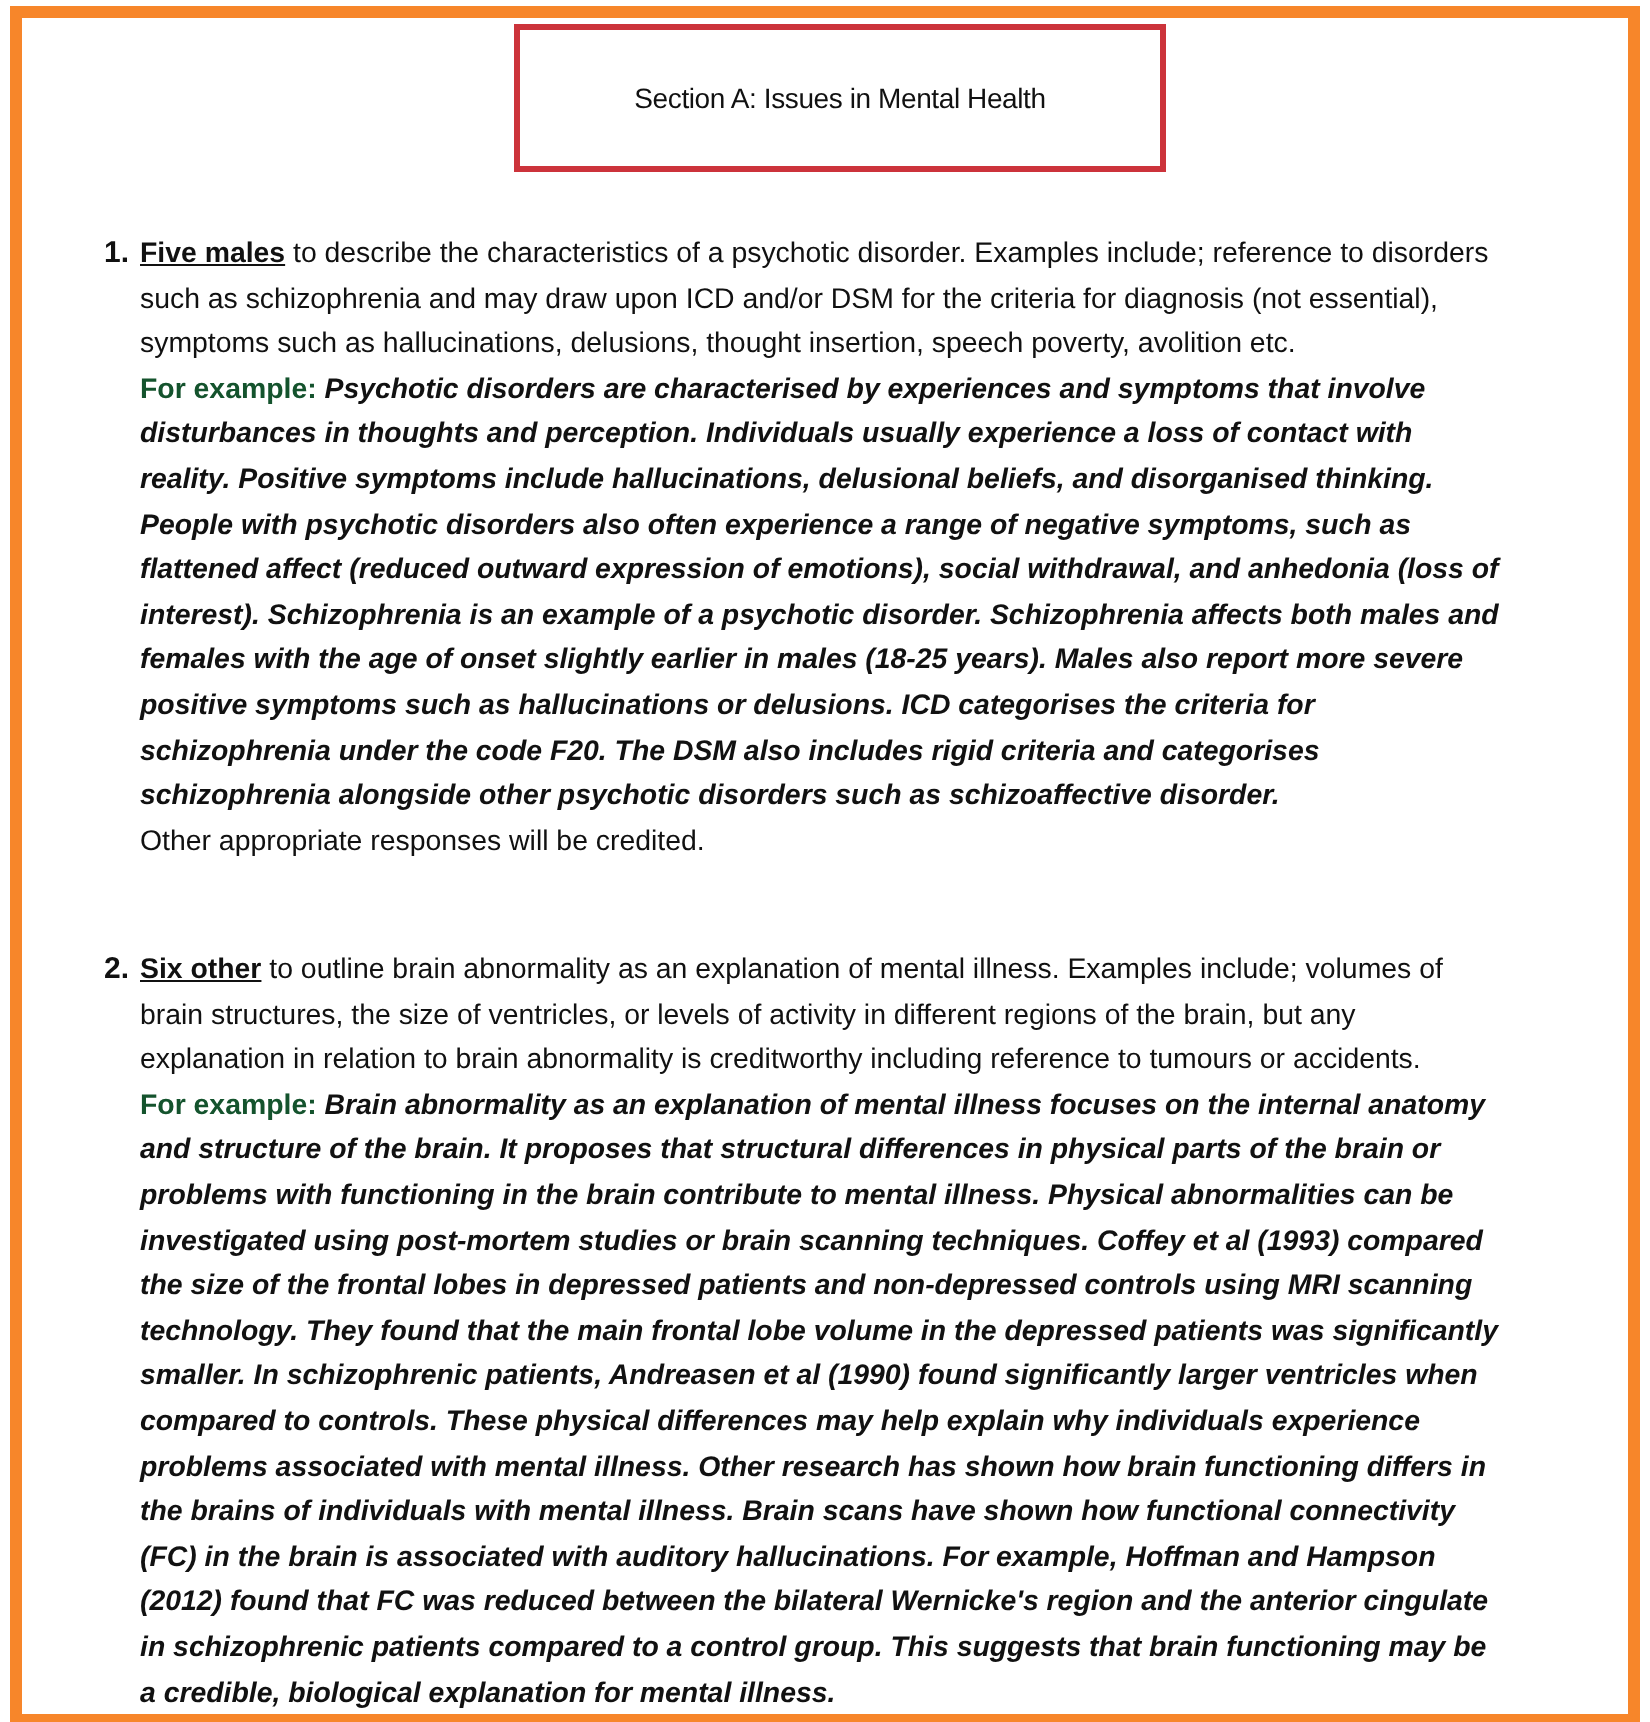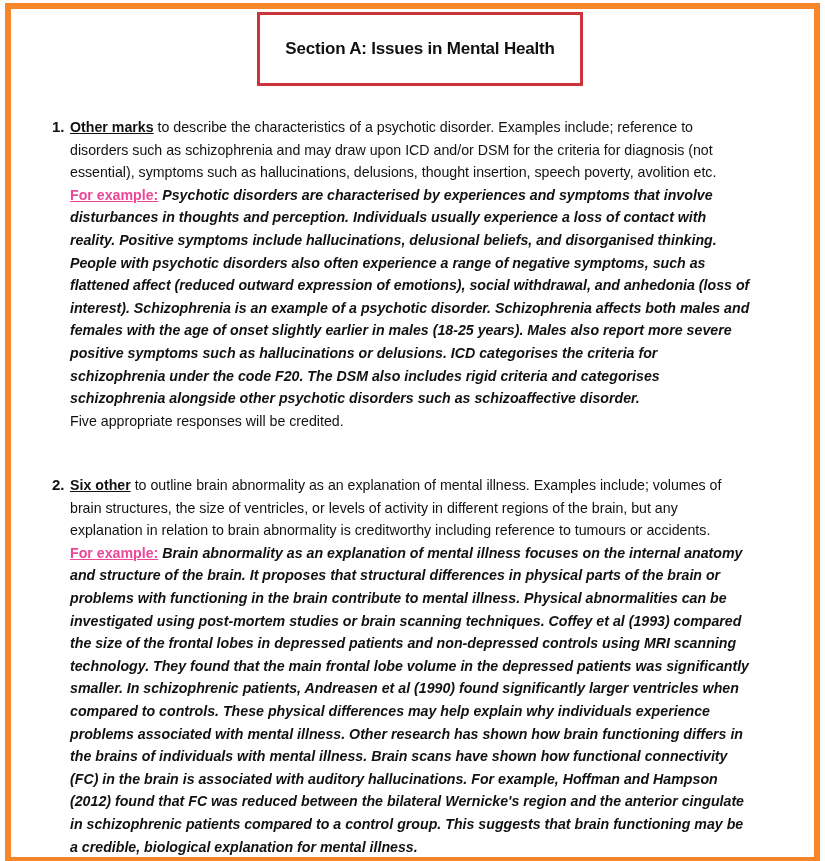--- a/index.html
+++ b/index.html
@@ -2,46 +2,46 @@
 <html><head>
 <meta charset="utf-8">
 <style>
   html, body { margin: 0; padding: 0; background: #ffffff; }
   body { width: 825px; height: 861px; position: relative; overflow: hidden;
          font-family: "Liberation Sans", "DejaVu Sans", sans-serif; color: #111; }
   .frame { position: absolute; left: 5px; top: 3px; width: 803px; height: 848px;
            border: 6px solid #f7862a; border-bottom-width: 6px; box-sizing: content-box; }
   .title-box { position: absolute; left: 257px; top: 12px; width: 320px; height: 68px;
                border: 3px solid #cc333b; display: flex; align-items: center; justify-content: center; }
-  .title-box h1 { margin: 0; font-size: 17px; font-weight: bold; letter-spacing: -0.2px; color: #111; }
+  .title-box h1 { margin: 0; font-size: 14px; font-weight: normal; letter-spacing: -0.2px; color: #111; }
   .q { position: absolute; left: 52px; width: 700px; font-size: 14.2px; line-height: 22.6px; }
   .q1 { top: 116px; }
   .q2 { top: 474px; }
   .qnum { position: absolute; left: 0; top: 0; font-weight: bold; font-size: 15px; }
   .qbody { margin-left: 18px; }
   .marks { font-weight: bold; text-decoration: underline; }
-  .eg-label { color: #ec4899; font-weight: bold; text-decoration: underline; }
+  .eg-label { color: #14532d; font-weight: bold; }
   .eg-text { font-weight: bold; font-style: italic; }
   .credit { display: block; }
 </style>
 </head>
 <body>
 
 <div class="frame"></div>
 
 <div class="title-box">
   <h1>Section A: Issues in Mental Health</h1>
 </div>
 
 <div class="q q1">
   <span class="qnum">1.</span>
   <div class="qbody">
-    <span class="marks">Other marks</span><span> to describe the characteristics of a psychotic disorder. Examples include; reference to disorders such as schizophrenia and may draw upon ICD and/or DSM for the criteria for diagnosis (not essential), symptoms such as hallucinations, delusions, thought insertion, speech poverty, avolition etc.</span><br>
+    <span class="marks">Five males</span><span> to describe the characteristics of a psychotic disorder. Examples include; reference to disorders such as schizophrenia and may draw upon ICD and/or DSM for the criteria for diagnosis (not essential), symptoms such as hallucinations, delusions, thought insertion, speech poverty, avolition etc.</span><br>
     <span class="eg-label">For example:</span><span class="eg-text"> Psychotic disorders are characterised by experiences and symptoms that involve disturbances in thoughts and perception. Individuals usually experience a loss of contact with reality. Positive symptoms include hallucinations, delusional beliefs, and disorganised thinking. People with psychotic disorders also often experience a range of negative symptoms, such as flattened affect (reduced outward expression of emotions), social withdrawal, and anhedonia (loss of interest). Schizophrenia is an example of a psychotic disorder. Schizophrenia affects both males and females with the age of onset slightly earlier in males (18-25 years). Males also report more severe positive symptoms such as hallucinations or delusions. ICD categorises the criteria for schizophrenia under the code F20. The DSM also includes rigid criteria and categorises schizophrenia alongside other psychotic disorders such as schizoaffective disorder.</span>
-    <span class="credit">Five appropriate responses will be credited.</span>
+    <span class="credit">Other appropriate responses will be credited.</span>
   </div>
 </div>
 
 <div class="q q2">
   <span class="qnum">2.</span>
   <div class="qbody">
     <span class="marks">Six other</span><span> to outline brain abnormality as an explanation of mental illness. Examples include; volumes of brain structures, the size of ventricles, or levels of activity in different regions of the brain, but any explanation in relation to brain abnormality is creditworthy including reference to tumours or accidents.</span><br>
     <span class="eg-label">For example:</span><span class="eg-text"> Brain abnormality as an explanation of mental illness focuses on the internal anatomy and structure of the brain. It proposes that structural differences in physical parts of the brain or problems with functioning in the brain contribute to mental illness. Physical abnormalities can be investigated using post-mortem studies or brain scanning techniques. Coffey et al (1993) compared the size of the frontal lobes in depressed patients and non-depressed controls using MRI scanning technology. They found that the main frontal lobe volume in the depressed patients was significantly smaller. In schizophrenic patients, Andreasen et al (1990) found significantly larger ventricles when compared to controls. These physical differences may help explain why individuals experience problems associated with mental illness. Other research has shown how brain functioning differs in the brains of individuals with mental illness. Brain scans have shown how functional connectivity (FC) in the brain is associated with auditory hallucinations. For example, Hoffman and Hampson (2012) found that FC was reduced between the bilateral Wernicke's region and the anterior cingulate in schizophrenic patients compared to a control group. This suggests that brain functioning may be a credible, biological explanation for mental illness.</span>
   </div>
 </div>

